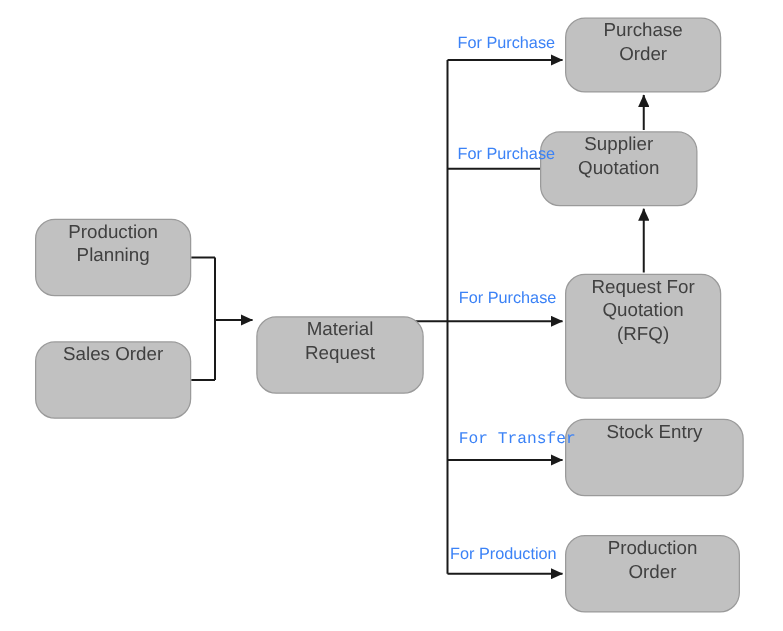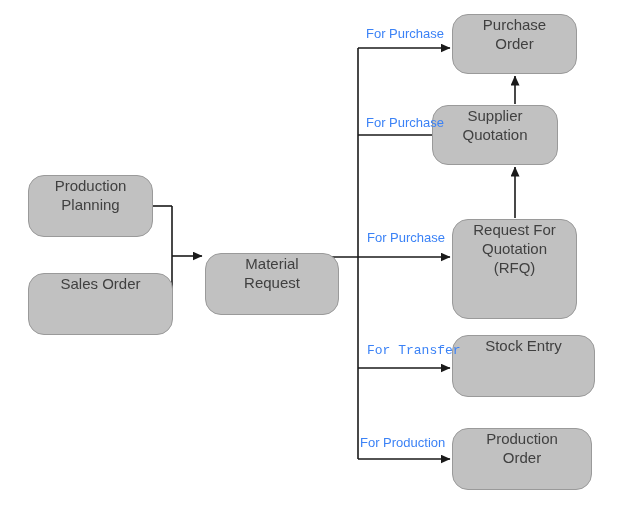--- a/index.html
+++ b/index.html
@@ -28,21 +28,21 @@
     align-items: flex-start;
     justify-content: center;
     text-align: center;
     box-sizing: border-box;
     color: #404040;
     font-size: 15px;
     line-height: 19px;
     padding: 0 13px;
   }
   .n-pp  { left: 28px;  top: 175px; width: 125px; height: 62px; }
-  .n-so  { left: 28px;  top: 273px; width: 145px; height: 62px; }
+  .n-so  { left: 28px;  top: 273px; width: 125px; height: 62px; }
   .n-mr  { left: 205px; top: 225px; width: 134px; height: 62px; margin-top: 28px; }
   .n-po  { left: 452px; top: 14px;  width: 125px; height: 60px; }
   .n-sq  { left: 432px; top: 105px; width: 126px; height: 60px; }
   .n-rfq { left: 452px; top: 219px; width: 125px; height: 100px; }
   .n-se  { left: 452px; top: 335px; width: 143px; height: 62px; }
   .n-pro { left: 452px; top: 428px; width: 140px; height: 62px; }
   .edge-label {
     position: absolute;
     font-size: 13px;
     line-height: 14px;

